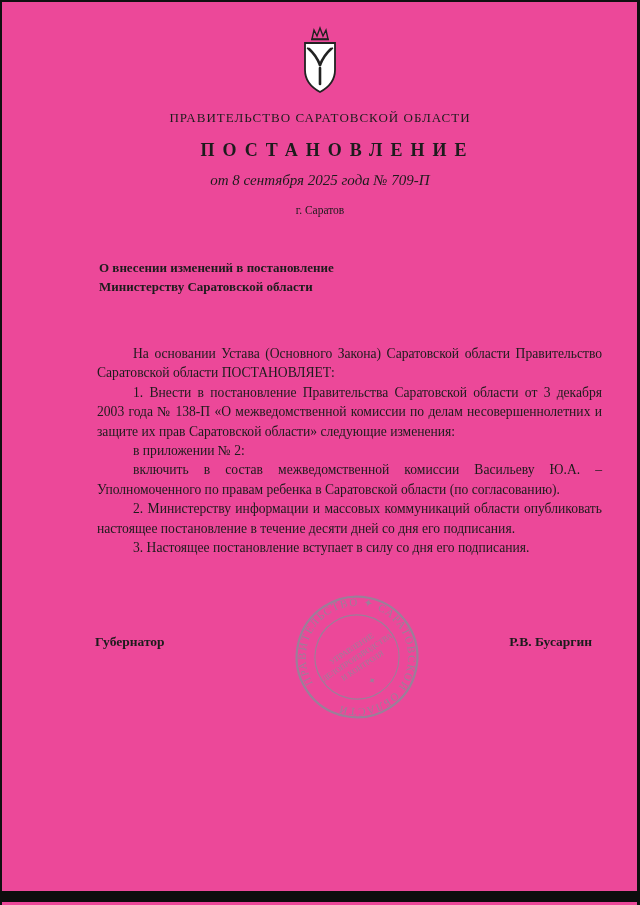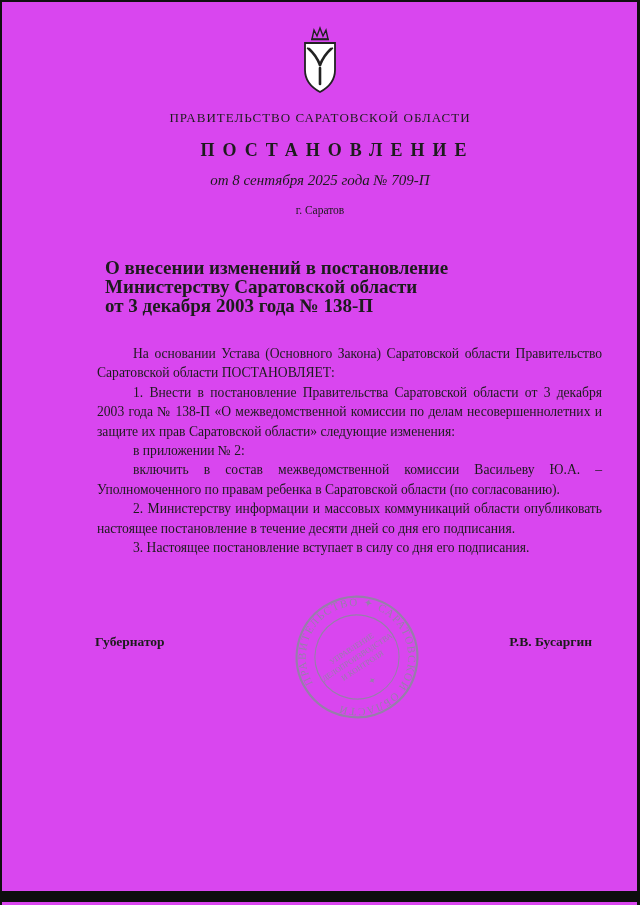--- a/index.html
+++ b/index.html
@@ -1,20 +1,20 @@
 <!DOCTYPE html>
 <html lang="ru"><head>
 <meta charset="utf-8">
 <style>
   html,body{margin:0;padding:0;background:#e9e9e9;}
   .page{
     position:relative;
     width:640px;height:905px;
     margin:0 auto;
-    background:#d946ef;
+    background:#ec4899;
     font-family:"Liberation Serif","DejaVu Serif",serif;
     color:#1c1c1c;
     overflow:hidden;
     box-sizing:border-box;
   }
   
   .edge-left{position:absolute;left:0;top:0;width:2px;height:100%;background:#101010;}
   .edge-right{position:absolute;right:0;top:0;width:3px;height:100%;background:#101010;}
   .edge-top{position:absolute;left:0;top:0;width:100%;height:2px;background:#101010;}
   .edge-bottom{position:absolute;left:0;bottom:3px;width:100%;height:11px;background:#0d0d0d;}
@@ -37,22 +37,22 @@
   .date-line{
     position:absolute;left:0;right:0;top:172px;
     text-align:center;
     font-style:italic;font-size:15px;
   }
   .city-line{
     position:absolute;left:0;right:0;top:204px;
     text-align:center;font-size:11.5px;
   }
   .doc-title{
-    position:absolute;left:105px;top:258px;width:430px;
-    font-weight:bold;font-size:19px;line-height:19px;
+    position:absolute;left:99px;top:258px;width:430px;
+    font-weight:bold;font-size:13px;line-height:19px;
   }
   .doc-body{
     position:absolute;left:97px;top:344px;width:505px;
     font-size:13.6px;line-height:19.4px;
     text-align:justify;
   }
   .doc-body p{margin:0;text-indent:36px;}
   .signature{
     position:absolute;left:95px;top:632px;width:497px;
     display:flex;justify-content:space-between;align-items:flex-end;
@@ -92,21 +92,20 @@
 
   <div class="doc-type">ПОСТАНОВЛЕНИЕ</div>
 
   <div class="date-line">от 8 сентября 2025 года № 709-П</div>
 
   <div class="city-line">г. Саратов</div>
 
   <div class="doc-title">
     <div>О внесении изменений в постановление</div>
     <div>Министерству Саратовской области</div>
-    <div>от 3 декабря 2003 года № 138-П</div>
   </div>
 
   <div class="doc-body">
     <p>На основании Устава (Основного Закона) Саратовской области Правительство Саратовской области ПОСТАНОВЛЯЕТ:</p>
     <p>1. Внести в постановление Правительства Саратовской области от 3 декабря 2003 года № 138-П «О межведомственной комиссии по делам несовершеннолетних и защите их прав Саратовской области» следующие изменения:</p>
     <p>в приложении № 2:</p>
     <p>включить в состав межведомственной комиссии Васильеву Ю.А. – Уполномоченного по правам ребенка в Саратовской области (по согласованию).</p>
     <p>2. Министерству информации и массовых коммуникаций области опубликовать настоящее постановление в течение десяти дней со дня его подписания.</p>
     <p>3. Настоящее постановление вступает в силу со дня его подписания.</p>
   </div>

